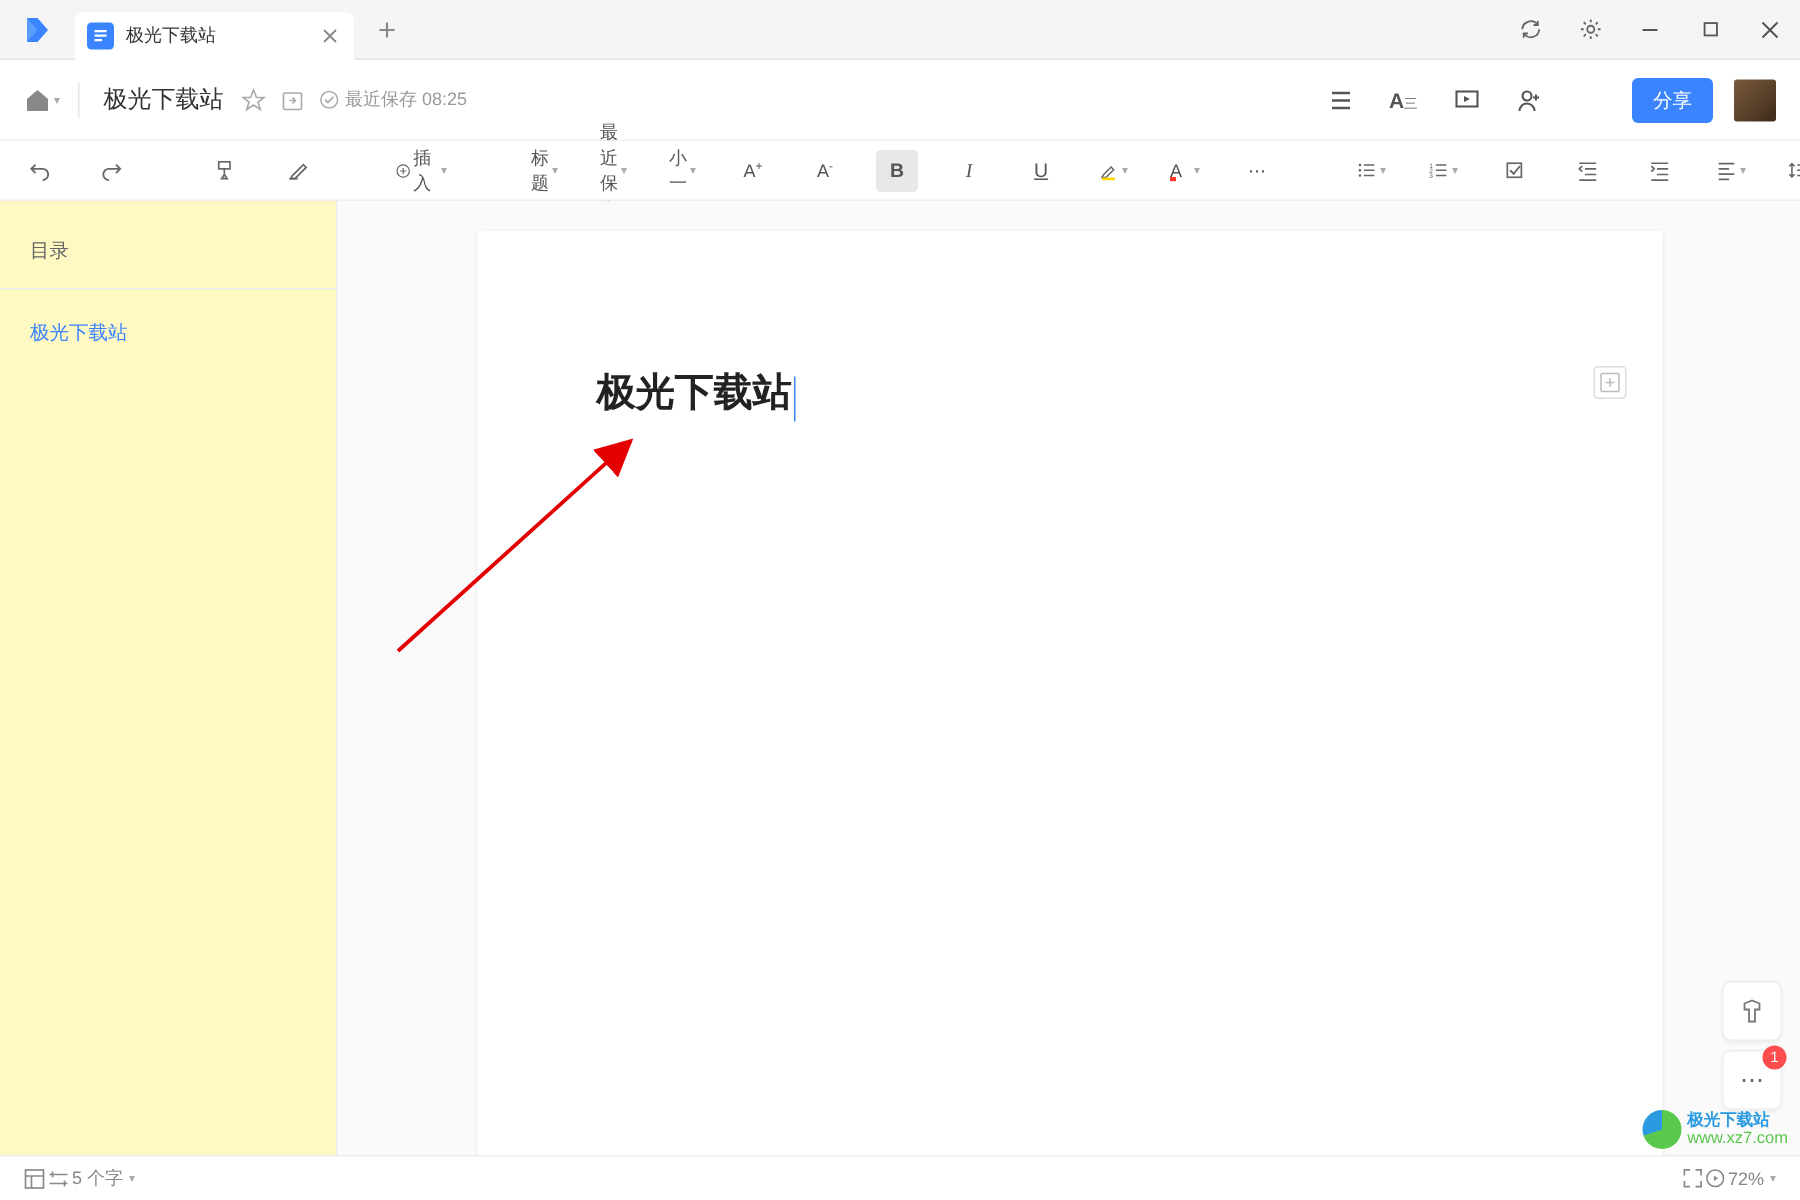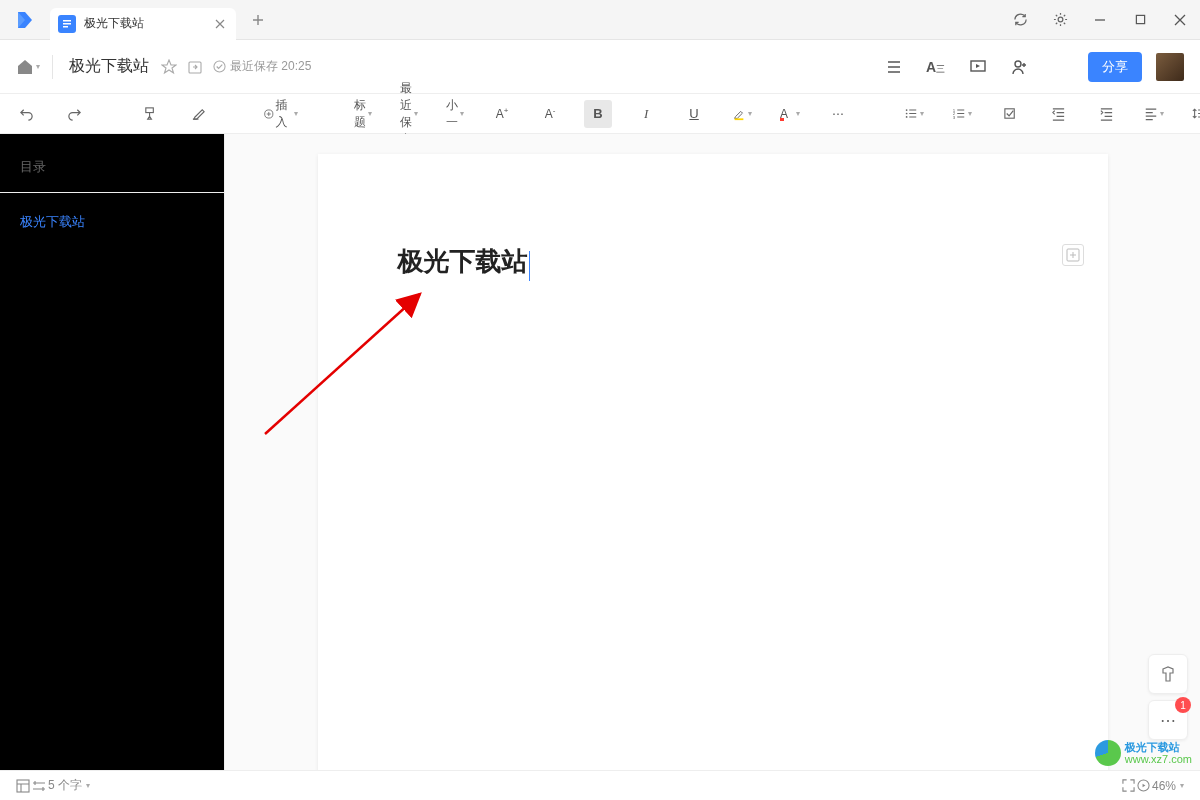--- a/index.html
+++ b/index.html
@@ -34,21 +34,21 @@
 .toolbar { height: 40px; border-bottom: 1px solid #eee; display: flex; align-items: center; padding: 0 12px; gap: 20px; color: #555; font-size: 12px; }
 .tb-btn { height: 28px; min-width: 28px; display: flex; align-items: center; justify-content: center; cursor: pointer; border-radius: 3px; padding: 0 4px; gap: 2px; }
 .tb-btn.active { background: #e8e8e8; }
 .tb-sep { width: 1px; height: 20px; background: #e5e5e5; margin: 0 4px; }
 .tb-dd { display: flex; align-items: center; gap: 2px; cursor: pointer; padding: 0 4px; height: 28px; }
 .caret { font-size: 8px; color: #aaa; }
 .tb-spacer { flex: 1; }
 
 
 .main { flex: 1; display: flex; overflow: hidden; background: #fafafa; }
-.sidebar { width: 225px; background: #000000; border-right: 1px solid #eee; padding: 16px 0; }
+.sidebar { width: 225px; background: #fef9c3; border-right: 1px solid #eee; padding: 16px 0; }
 .sidebar-title { font-size: 13px; color: #666; padding: 8px 20px 16px; border-bottom: 1px solid #eee; margin-bottom: 12px; }
 .outline-item { font-size: 13px; color: #3a84ff; padding: 8px 20px; cursor: pointer; }
 .page-wrap { flex: 1; overflow: auto; display: flex; justify-content: center; padding: 20px 0; position: relative; }
 .page { width: 790px; min-height: 1000px; background: #fff; box-shadow: 0 1px 4px rgba(0,0,0,0.08); padding: 90px 80px; position: relative; }
 .page-heading { font-size: 26px; font-weight: 700; color: #222; display: inline-block; position: relative; }
 .cursor-caret { display: inline-block; width: 1px; height: 30px; background: #3a84ff; vertical-align: middle; margin-left: 1px; }
 .page-add-btn { position: absolute; top: 90px; right: 24px; width: 22px; height: 22px; border: 1px solid #ddd; border-radius: 3px; display: flex; align-items: center; justify-content: center; color: #aaa; cursor: pointer; }
 .arrow-svg { position: absolute; pointer-events: none; z-index: 5; }
 
 
@@ -147,21 +147,21 @@
       <svg width="16" height="16" viewBox="0 0 16 16">
           <rect x="2" y="3" width="12" height="11" rx="1" fill="none" stroke="#aaa" stroke-width="1.1"></rect>
           <path d="M6 8 L10 8 M8 6 L10 8 L8 10" fill="none" stroke="#aaa" stroke-width="1.1"></path>
         </svg>
     </span>
     <div class="save-status">
       <svg width="13" height="13" viewBox="0 0 14 14">
           <circle cx="7" cy="7" r="6" fill="none" stroke="#aaa" stroke-width="1.1"></circle>
           <path d="M4 7 L6 9 L10 5" fill="none" stroke="#aaa" stroke-width="1.3"></path>
         </svg>
-      <span>最近保存 20:25</span>
+      <span>最近保存 08:25</span>
     </div>
   </div>
   <div class="header-spacer"></div>
   <div class="header-right">
     <div class="hr-btn">
       <svg width="18" height="18" viewBox="0 0 18 18">
           <path d="M3 4 H15 M3 9 H15 M3 14 H15" stroke="#555" stroke-width="1.6"></path>
         </svg>
     </div>
     <div class="hr-btn">
@@ -397,21 +397,21 @@
         <path d="M1 5 V1 H5 M9 1 H13 V5 M13 9 V13 H9 M5 13 H1 V9" fill="none" stroke="#888" stroke-width="1.2"></path>
       </svg>
   </div>
   <div class="sb-btn">
     <svg width="13" height="13" viewBox="0 0 14 14">
         <circle cx="7" cy="7" r="6" fill="none" stroke="#888" stroke-width="1.1"></circle>
         <path d="M6 9 L9 7 L6 5 Z" fill="#888"></path>
       </svg>
   </div>
   <div class="sb-btn">
-      <span>46%</span>
+      <span>72%</span>
       <span class="caret">▾</span>
     </div>
 </div>
 
 <div class="watermark">
   <div class="wm-logo"></div>
   <div class="wm-text">
     <span class="wm-name">极光下载站</span>
     <span class="wm-url">www.xz7.com</span>
   </div>

